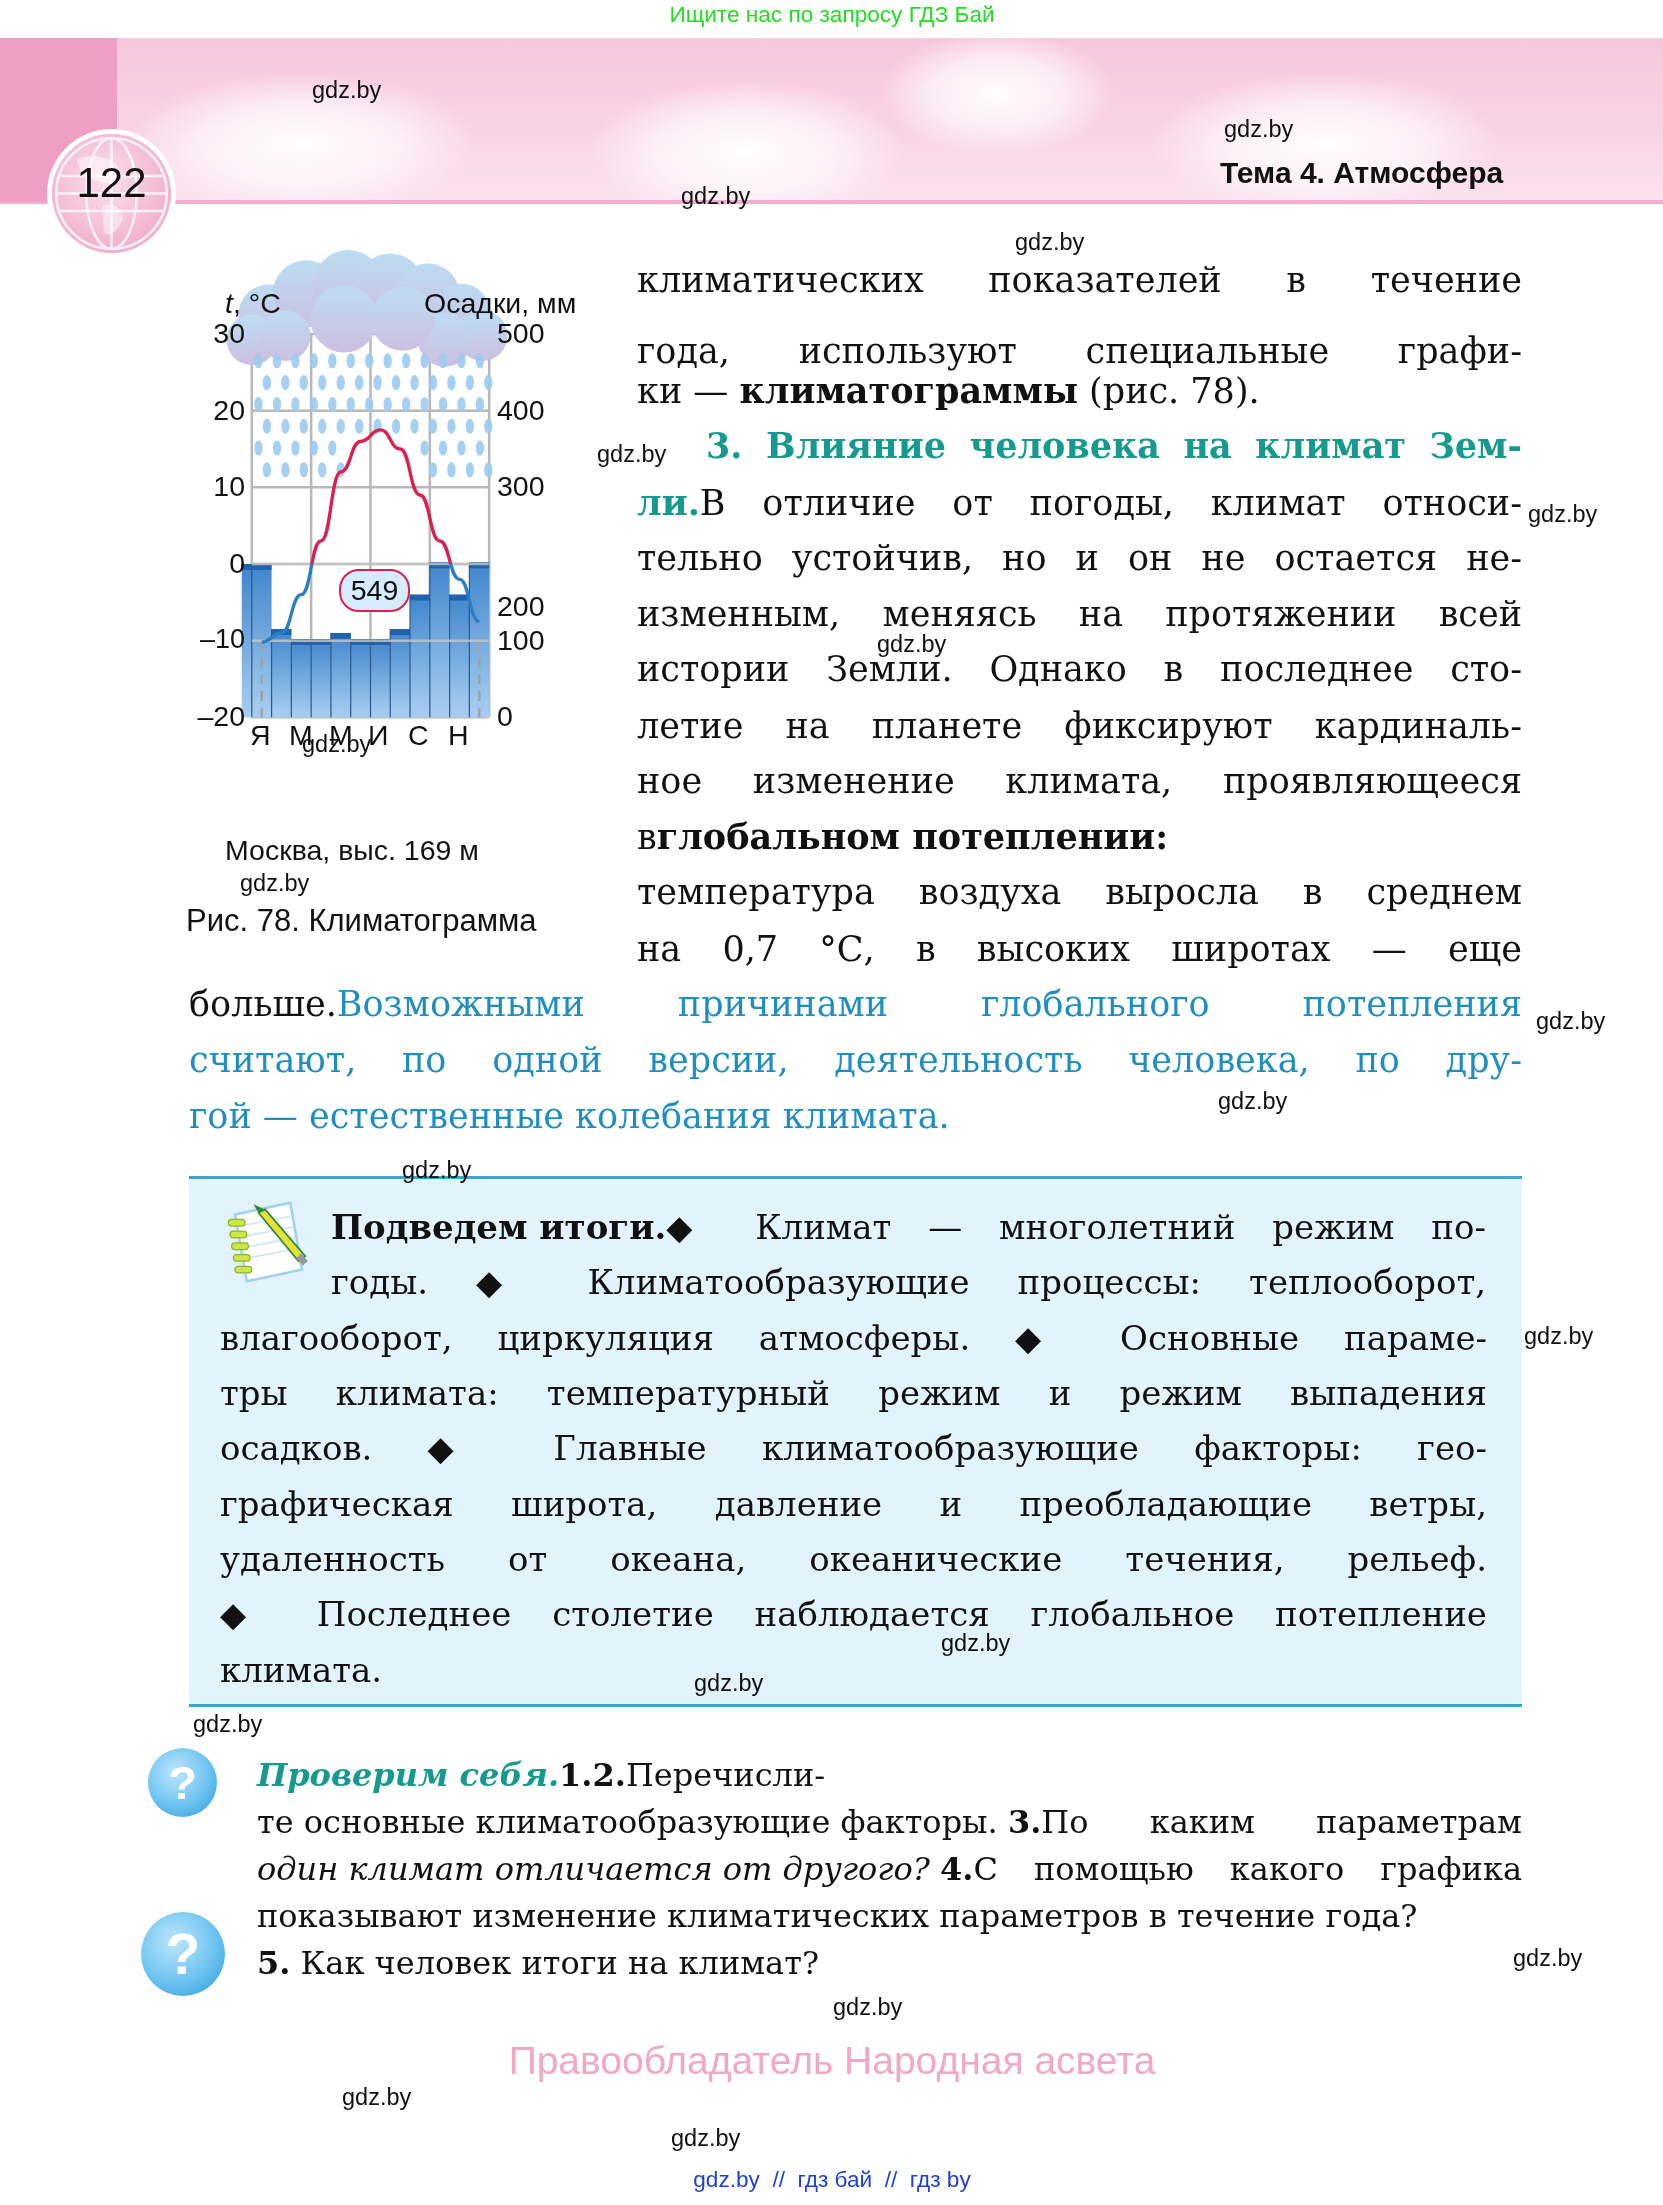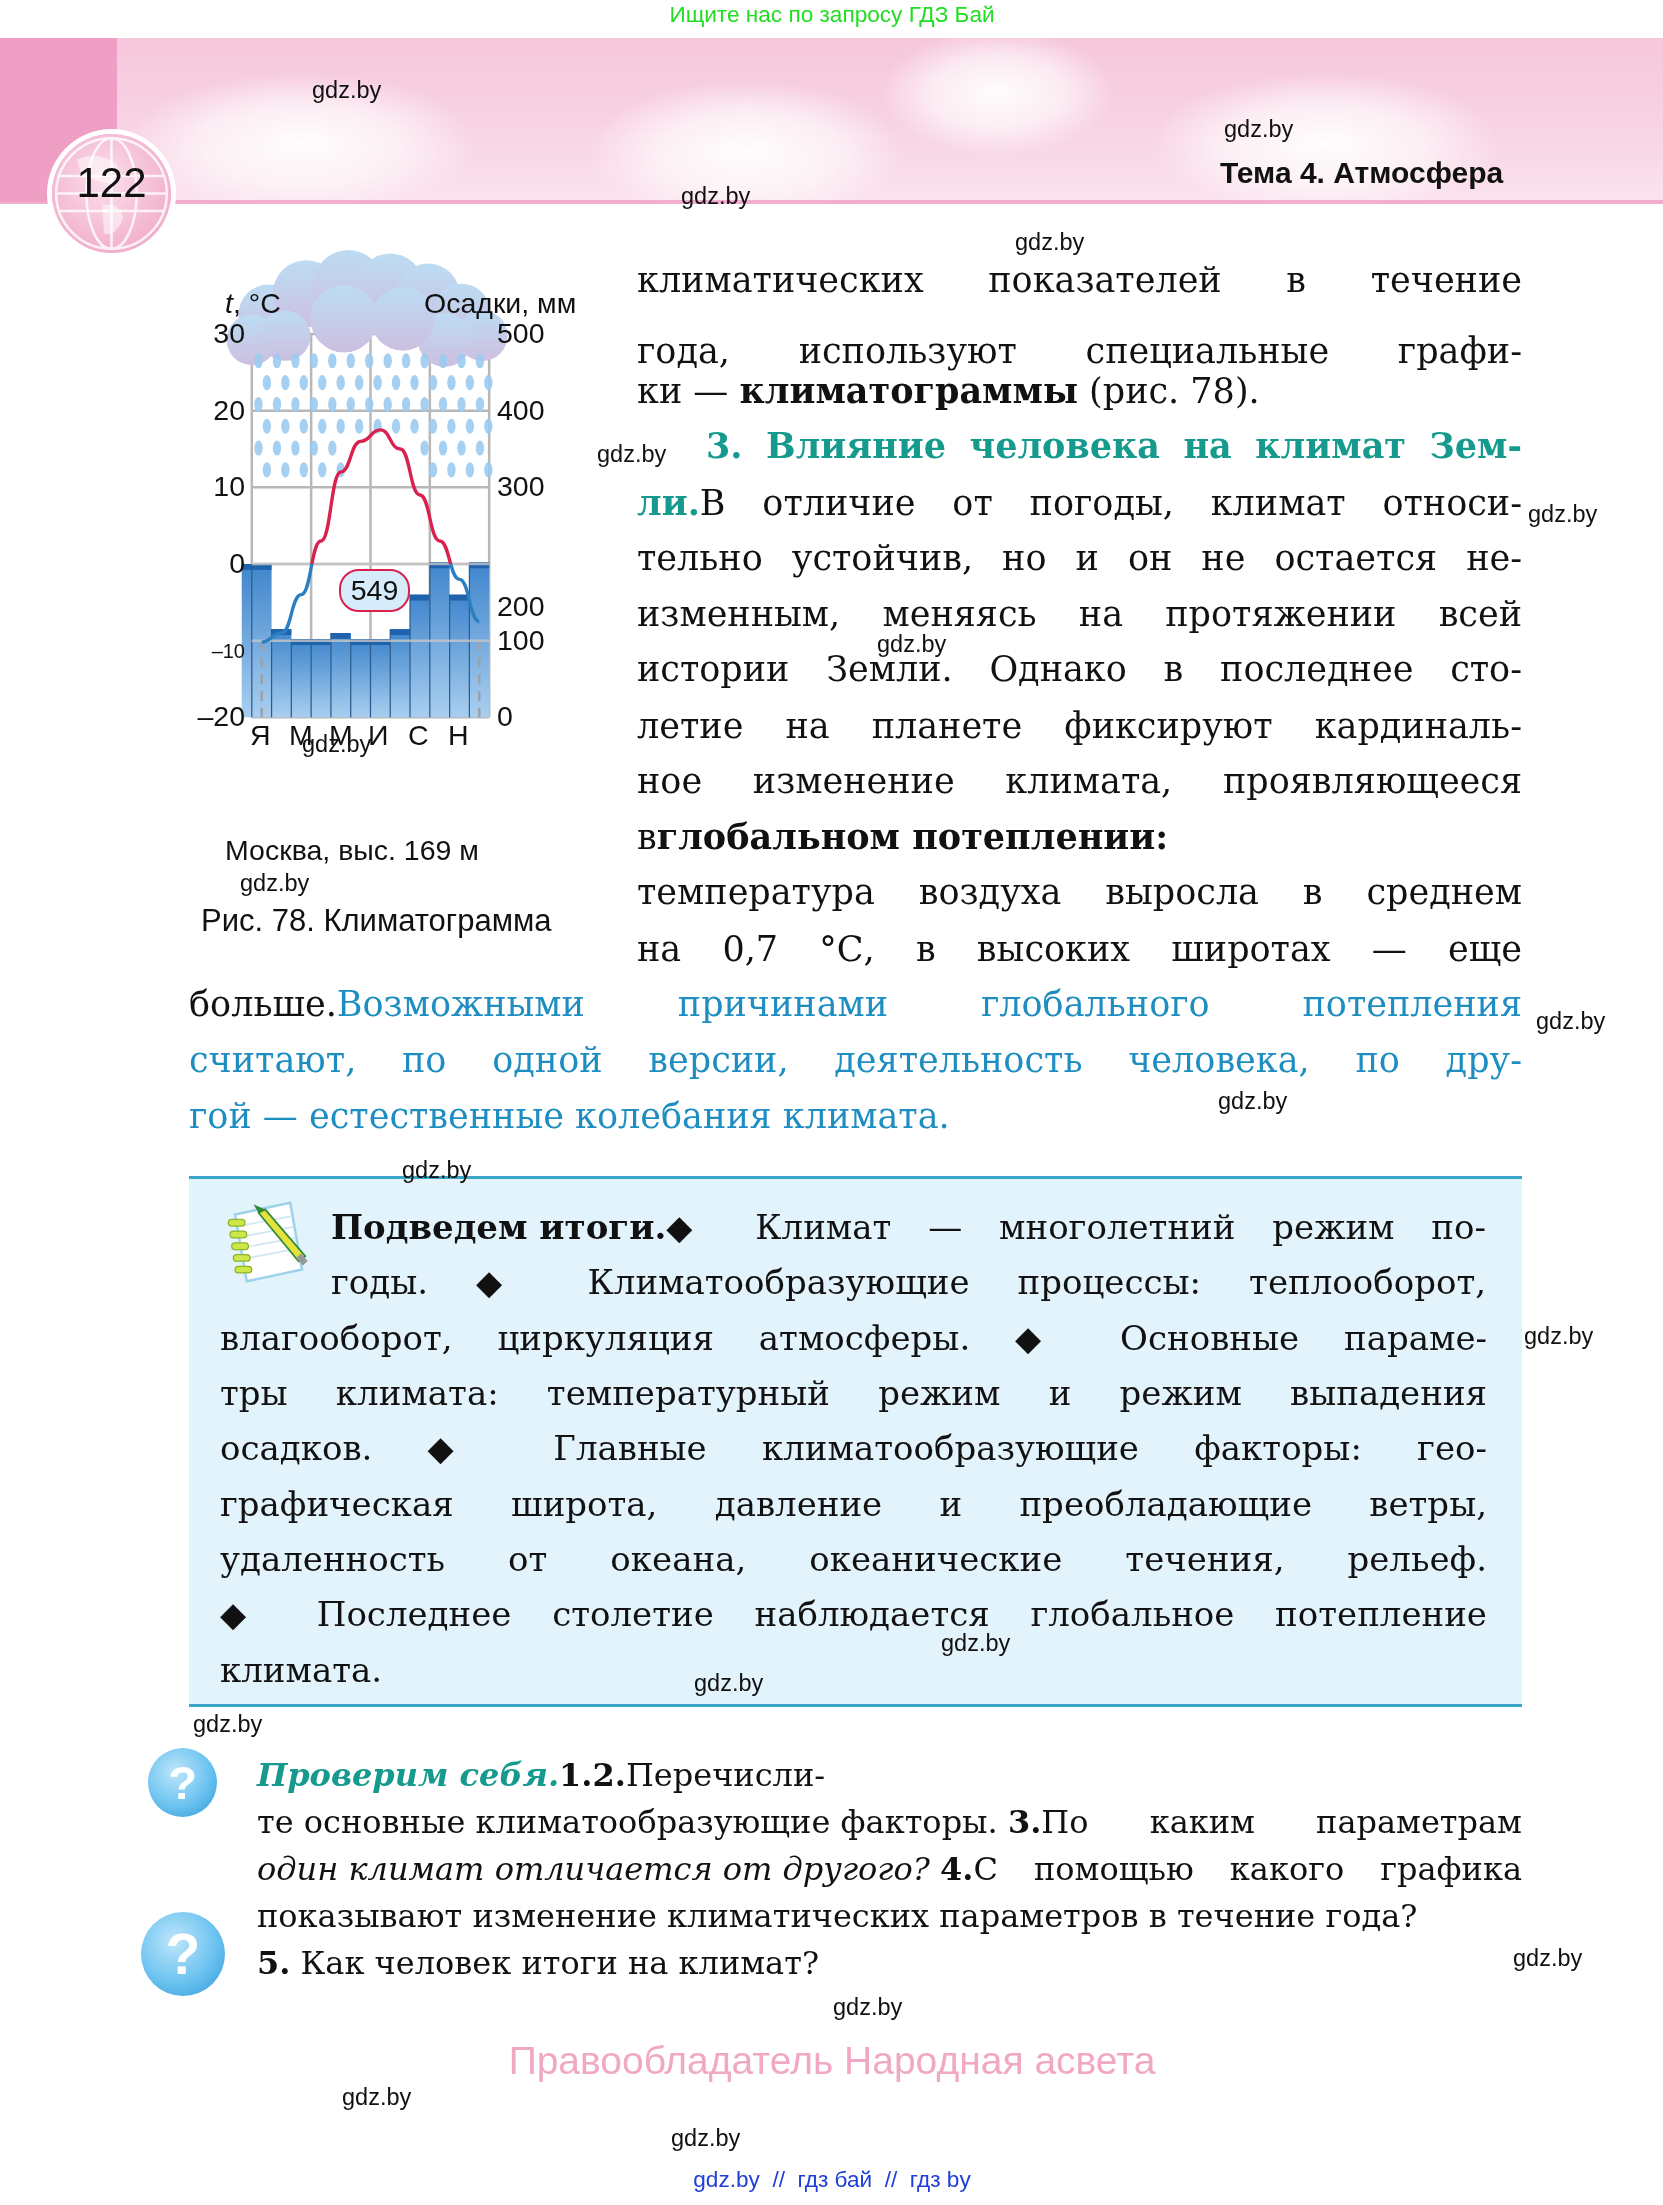--- a/index.html
+++ b/index.html
@@ -23,21 +23,21 @@
   .globe svg { position:absolute; left:0; top:0; }
   .page-number { left:52px; top:159px; width:119px; text-align:center; font-size:42px; color:#111; }
   .topic-title { left:1220px; top:156px; font-size:30px; font-weight:bold; color:#111; }
 
   
   .wm { font-family:"Liberation Sans", sans-serif; font-size:23.5px; color:#111; }
 
   
   .chart { left:151px; top:235px; width:470px; height:713px; }
   .chart svg { position:absolute; left:0; top:0; }
-  .fig-caption { left:186px; top:903px; font-size:31px;margin-left:15px; }
+  .fig-caption { left:186px; top:903px; font-size:31px; }
   .chart-subtitle { left:225px; top:834px; font-size:28.5px; }
 
   
   .col-text { font-family:"DejaVu Serif", serif; font-size:35px; line-height:56px; color:#111; }
   .line { position:absolute; white-space:nowrap; }
   .justify { text-align:justify; text-align-last:justify; }
   .teal { color:#159a8d; font-weight:bold; }
   .blue { color:#1e8ec2; }
   b { font-weight:bold; }
 
@@ -249,21 +249,21 @@
 
   <div class="abs sans" style="left:74px;top:52px;font-size:28.5px;">
     <i>t</i><span>, °C</span>
   </div>
   <div class="abs sans" style="left:273px;top:52px;font-size:28.5px;white-space:nowrap;">Осадки, мм</div>
   <div id="left-ticks">
       <div class="abs sans" style="right: 376px; top: 82px; font-size: 28.5px; white-space: nowrap;">30</div>
       <div class="abs sans" style="right: 376px; top: 159px; font-size: 28.5px; white-space: nowrap;">20</div>
       <div class="abs sans" style="right: 376px; top: 235px; font-size: 28.5px; white-space: nowrap;">10</div>
       <div class="abs sans" style="right: 376px; top: 312px; font-size: 28.5px; white-space: nowrap;">0</div>
-      <div class="abs sans" style="right: 376px; top: 405px; font-size: 20px; white-space: nowrap;">–10</div>
+      <div class="abs sans" style="right: 376px; top: 389px; font-size: 27px; white-space: nowrap;">–10</div>
       <div class="abs sans" style="right: 376px; top: 465px; font-size: 28.5px; white-space: nowrap;">–20</div>
     </div>
   <div id="right-ticks">
       <div class="abs sans" style="left: 346px; top: 82px; font-size: 28.5px;">500</div>
       <div class="abs sans" style="left: 346px; top: 159px; font-size: 28.5px;">400</div>
       <div class="abs sans" style="left: 346px; top: 235px; font-size: 28.5px;">300</div>
       <div class="abs sans" style="left: 346px; top: 312px; font-size: 28.5px; margin-top: 43px;">200</div>
       <div class="abs sans" style="left: 346px; top: 389px; font-size: 28.5px;">100</div>
       <div class="abs sans" style="left: 346px; top: 465px; font-size: 28.5px;">0</div>
     </div>

